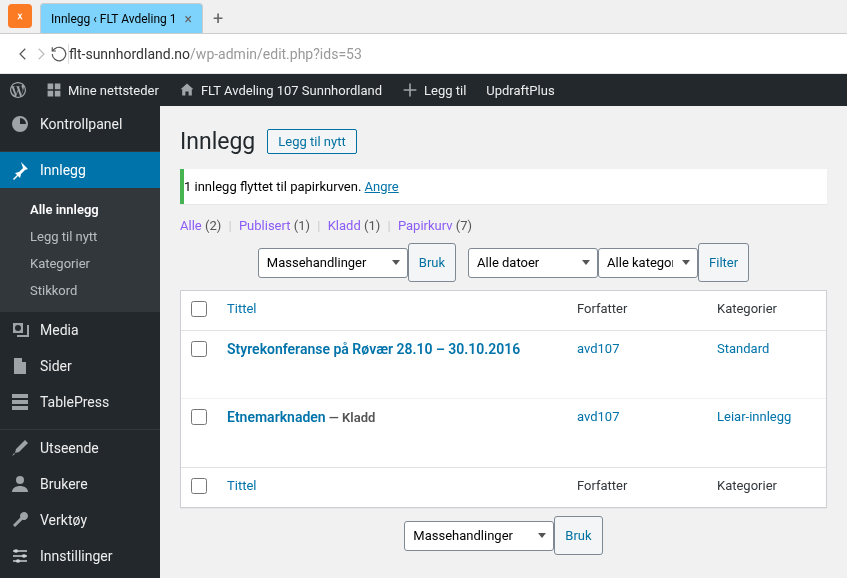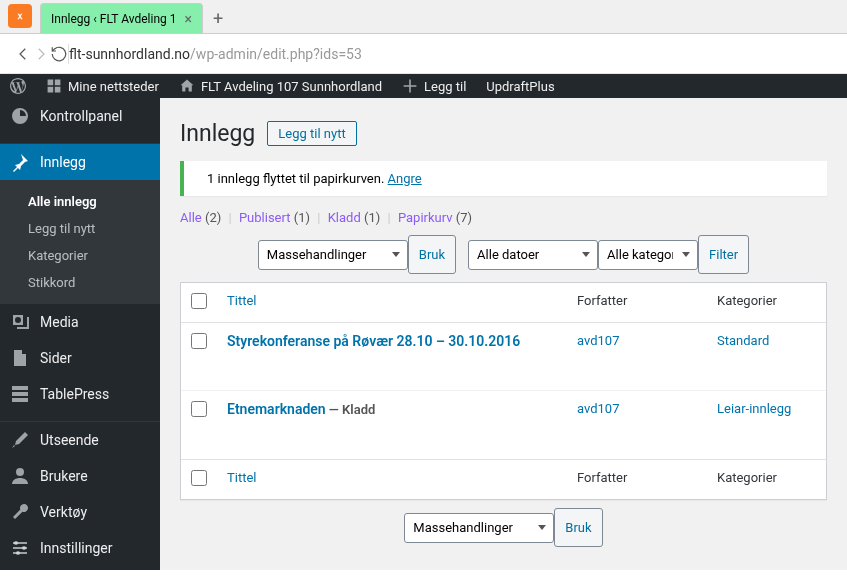--- a/index.html
+++ b/index.html
@@ -1,58 +1,58 @@
 <!DOCTYPE html>
 <html><head>
 <meta charset="utf-8">
 <style>
   * { margin: 0; padding: 0; box-sizing: border-box; font-family: -apple-system, BlinkMacSystemFont, "Segoe UI", Roboto, sans-serif; }
   body { width: 847px; height: 578px; overflow: hidden; background: #fff; }
   
   
   .browser-tabs { height: 34px; background: #f0f0f0; display: flex; align-items: flex-end; border-bottom: 1px solid #ccc; }
   .xampp-icon { width: 24px; height: 24px; background: #fb7a24; border-radius: 4px; margin: 5px 8px; display: flex; align-items: center; justify-content: center; color: #fff; font-size: 10px; font-weight: bold; }
-  .tab { background: #86efac; height: 30px; display: flex; align-items: center; padding: 0 10px; border-top-left-radius: 4px; border-top-right-radius: 4px; border: 1px solid #ccc; border-bottom: none; font-size: 12px; gap: 8px; }
+  .tab { background: #7dd3fc; height: 30px; display: flex; align-items: center; padding: 0 10px; border-top-left-radius: 4px; border-top-right-radius: 4px; border: 1px solid #ccc; border-bottom: none; font-size: 12px; gap: 8px; }
   .tab-close { color: #666; cursor: pointer; font-size: 14px; }
   .new-tab { padding: 0 10px; color: #666; font-size: 18px; cursor: pointer; height: 30px; display: flex; align-items: center; }
   
   .addr-bar { height: 40px; display: flex; align-items: center; padding: 0 14px; border-bottom: 1px solid #e5e5e5; background: #fff; }
   .nav-btn { color: #555; cursor: pointer; font-size: 16px; display: flex; }
   .nav-btn.disabled { color: #bbb; }
   .addr-sep { width: 1px; height: 20px; background: #ddd; }
   .url { font-size: 14px; color: #999; }
   .url .domain { color: #333; }
   
   
-  .admin-bar { height: 24px; background: #23282d; color: #eee; display: flex; align-items: center; font-size: 13px; }
+  .admin-bar { height: 32px; background: #23282d; color: #eee; display: flex; align-items: center; font-size: 13px; }
   .admin-bar-item { display: flex; align-items: center; gap: 6px; padding: 0 10px; height: 100%; cursor: pointer; }
   .ab-icon { width: 16px; height: 16px; display: flex; align-items: center; justify-content: center; fill: #a0a5aa; }
   
   
   .wp-body { display: flex; height: calc(578px - 34px - 40px - 32px); }
   
   
   .sidebar { width: 160px; background: #23282d; color: #eee; font-size: 14px; }
   .menu-item { display: flex; align-items: center; gap: 10px; padding: 8px 10px; cursor: pointer; color: #eee; position: relative; }
   .menu-item.current { background: #0073aa; color: #fff; }
   .menu-item .ico { width: 20px; height: 20px; display: flex; align-items: center; justify-content: center; fill: rgba(240,245,250,.6); }
   .menu-item.current .ico { fill: #fff; }
   .menu-arrow { position: absolute; right: -8px; top: 50%; transform: translateY(-50%); width: 0; height: 0; border-top: 8px solid transparent; border-bottom: 8px solid transparent; border-right: 8px solid #f1f1f1; }
   .submenu { background: #32373c; padding: 8px 0; }
-  .submenu-item { padding: 6px 28px; font-size: 13px; color: rgba(240,245,250,.7); cursor: pointer; }
+  .submenu-item { padding: 6px 20px; font-size: 13px; color: rgba(240,245,250,.7); cursor: pointer; margin-left: 10px; }
   .submenu-item.current { color: #fff; font-weight: 600; }
   .menu-sep { height: 5px; border-bottom: 1px solid #32373c; margin: 5px 0 0; }
   
   
   .content { flex: 1; background: #f1f1f1; padding: 10px 20px 0 20px; overflow: hidden; }
   .page-heading { display: flex; align-items: center; gap: 12px; margin: 12px 0 14px; }
   .page-heading h1 { font-size: 23px; font-weight: 400; color: #23282d; }
   .btn-outline { border: 1px solid #0071a1; color: #0071a1; background: #f3f5f6; padding: 4px 10px; font-size: 13px; border-radius: 2px; cursor: pointer; }
   
-  .notice { border-left: 4px solid #46b450; background: #fff; padding: 10px 23px; margin-bottom: 14px; box-shadow: 0 1px 1px rgba(0,0,0,.04); font-size: 13px; }
+  .notice { border-left: 4px solid #46b450; background: #fff; padding: 10px 0; margin-bottom: 14px; box-shadow: 0 1px 1px rgba(0,0,0,.04); font-size: 13px; }
   .notice a { color: #0073aa; text-decoration: underline; cursor: pointer; }
   
   .subsubsub { font-size: 13px; color: #666; margin-bottom: 10px; }
   .subsubsub a { color: #8b5cf6; cursor: pointer; }
   .subsubsub .count { color: #555; }
   .subsubsub .sep { color: #ccc; margin: 0 4px; }
   
   .tablenav { display: flex; gap: 0; margin-bottom: 8px; align-items: center; justify-content: center; }
   .sel { border: 1px solid #7e8993; background: #fff; padding: 0 24px 0 8px; height: 30px; font-size: 13px; border-radius: 3px; appearance: none; position: relative; }
   .sel-wrap { position: relative; display: inline-block; }

